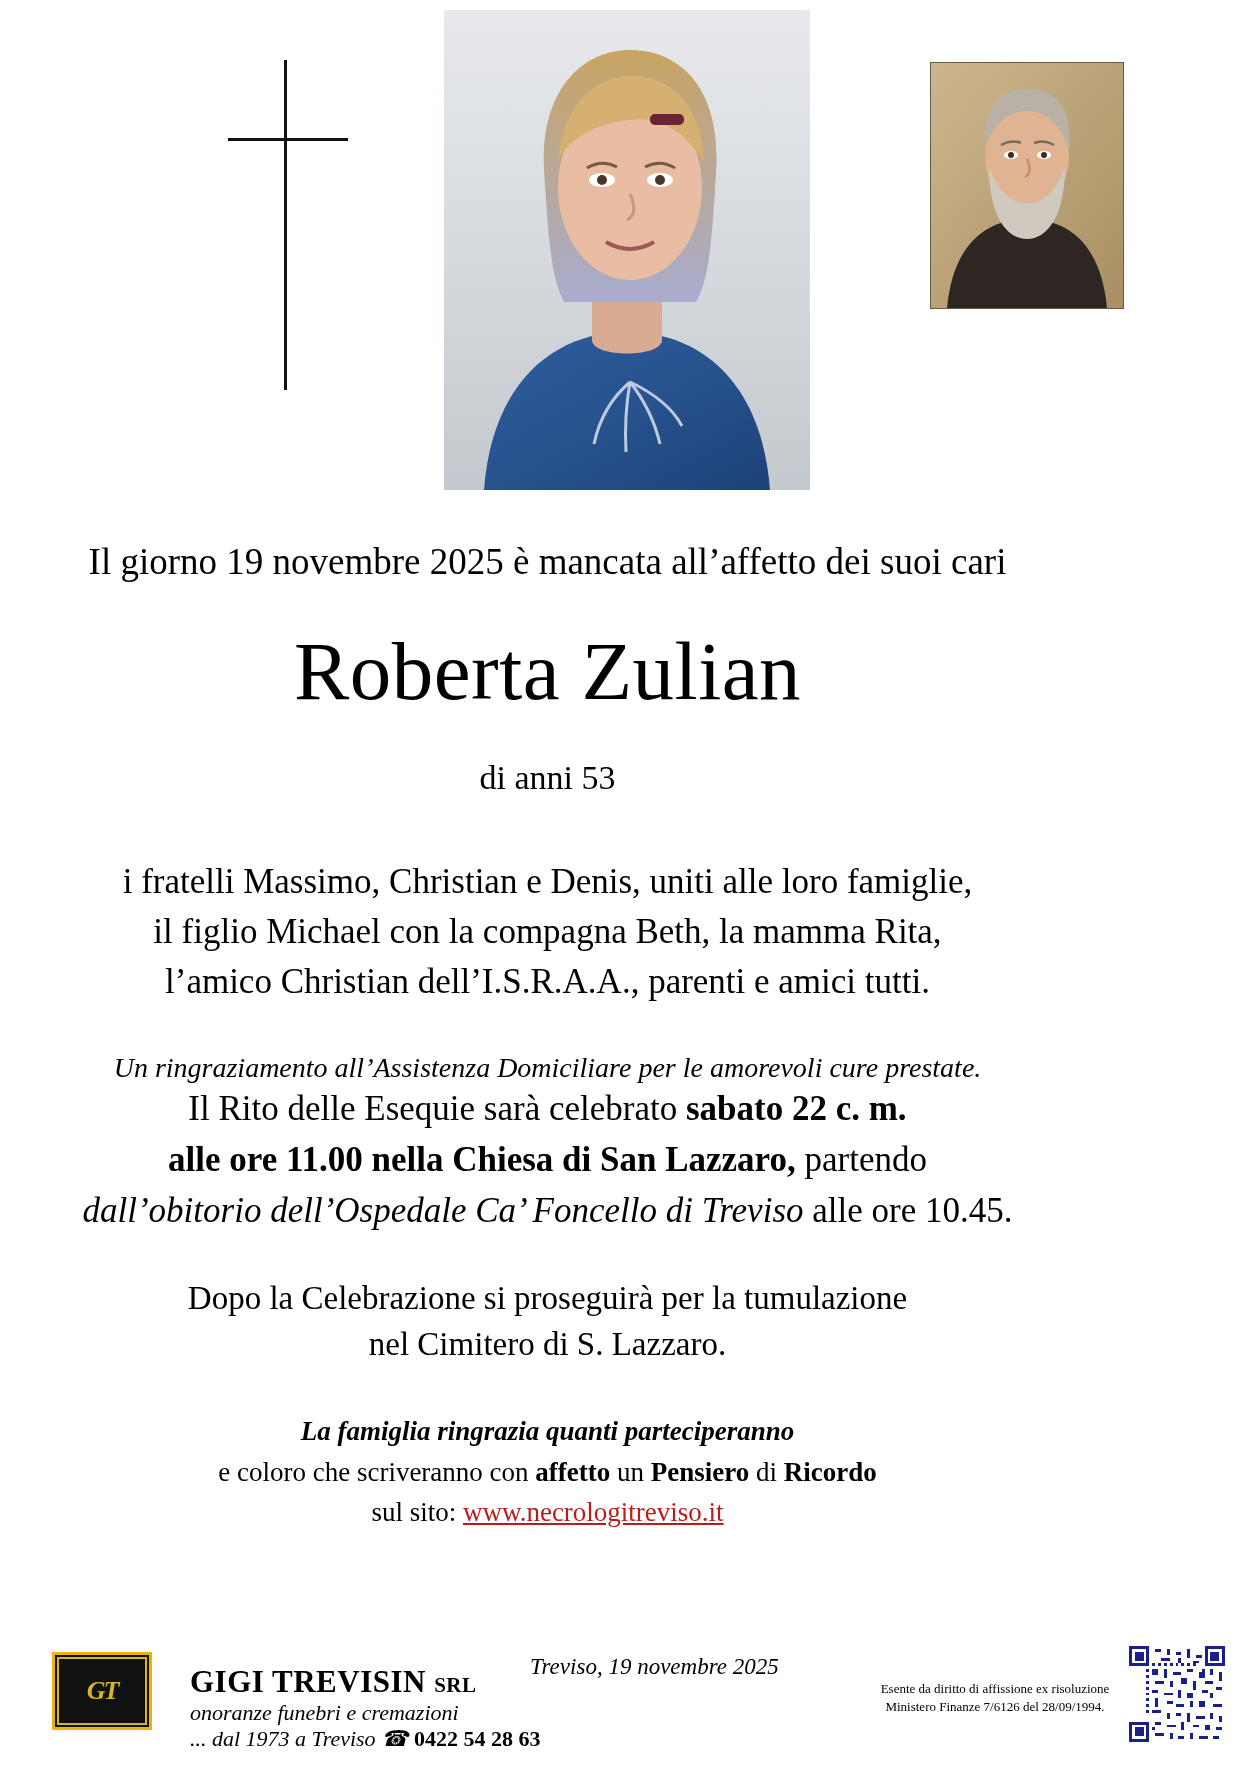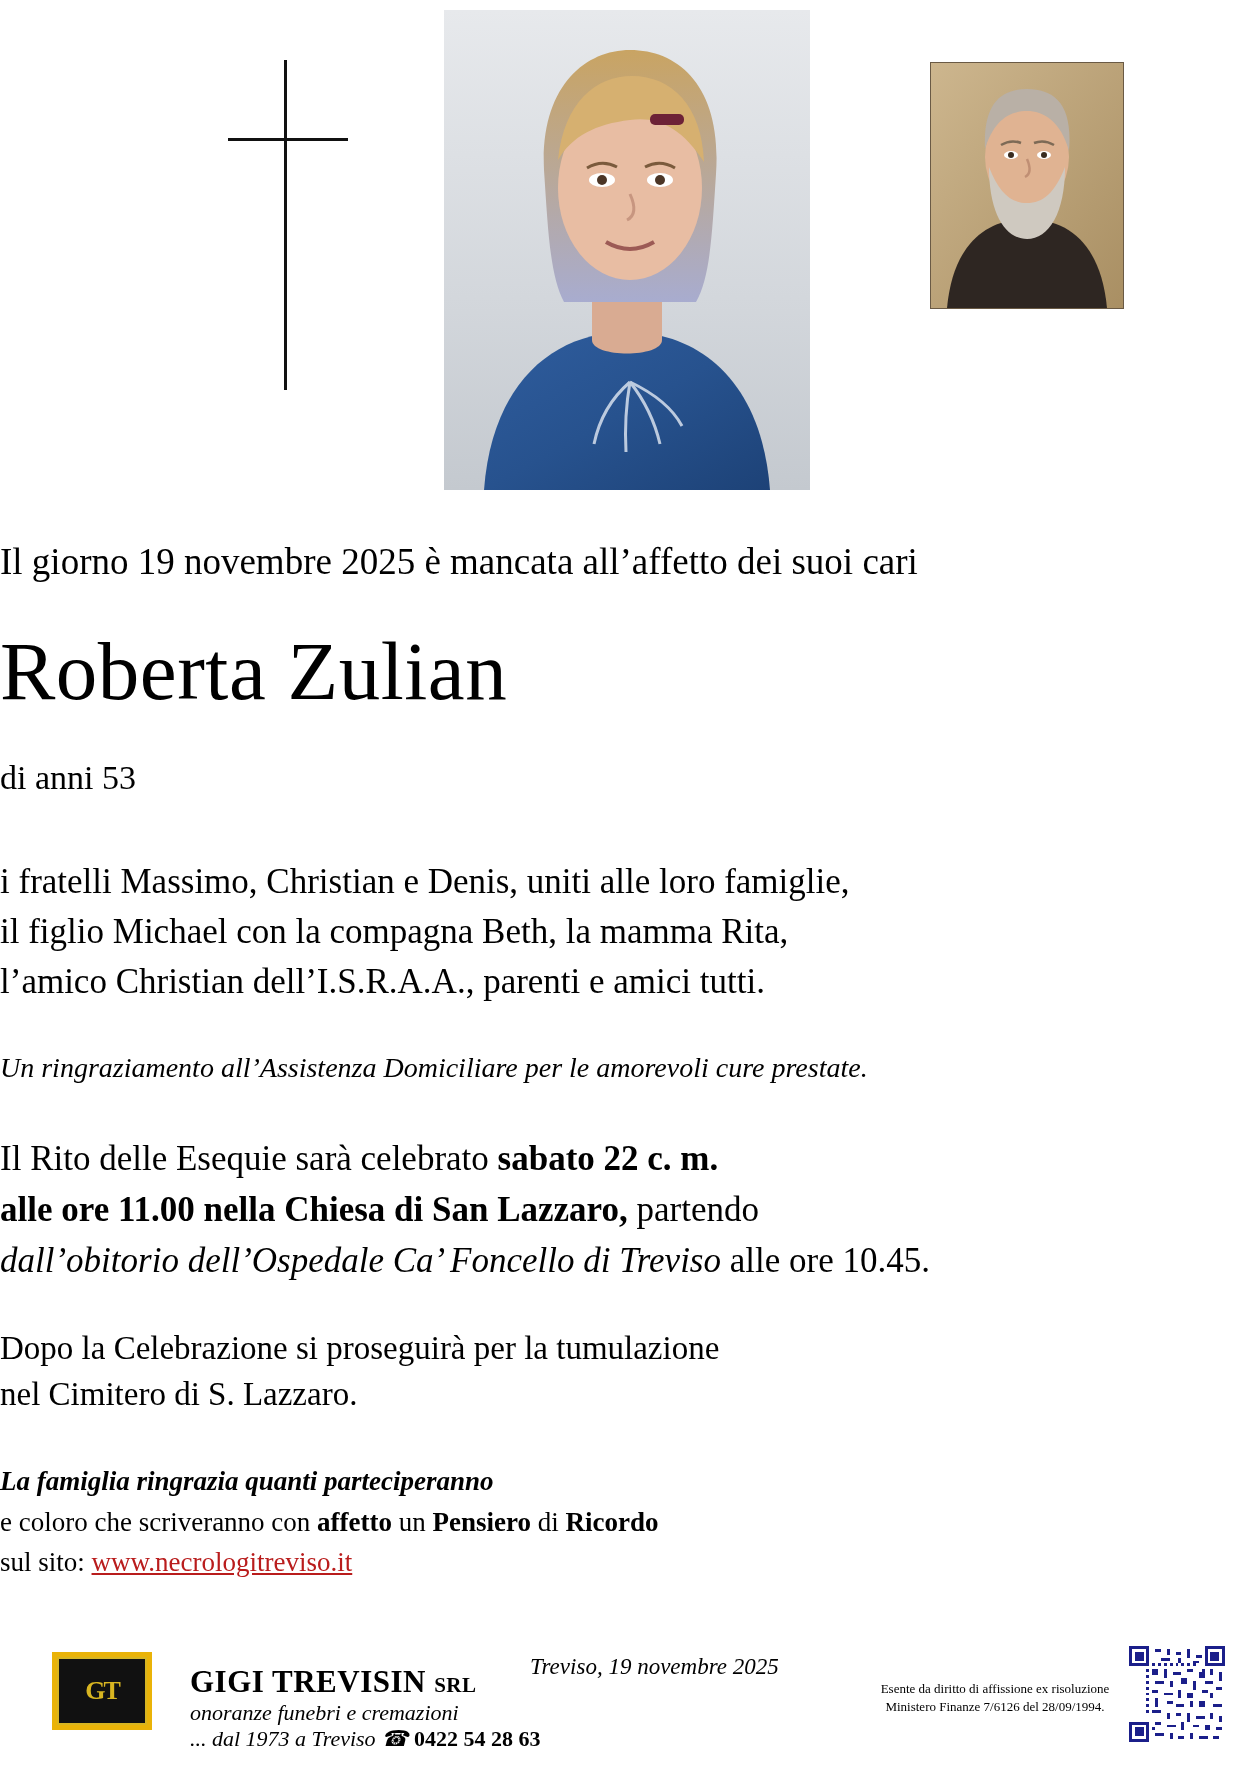--- a/index.html
+++ b/index.html
@@ -68,20 +68,21 @@
     background: #b09a75;
   }
   .saint svg { display: block; }
 
   
   .doc-body {
     position: absolute;
     top: 540px;
     left: 0;
     width: 1095px;
+    text-align: center;
   }
 
   .line-intro {
     font-size: 37px;
     line-height: 1.2;
     margin-bottom: 46px;
   }
 
   .name {
     font-size: 83px;
@@ -97,21 +98,20 @@
 
   .announce {
     font-size: 35px;
     line-height: 1.42;
     margin-bottom: 46px;
   }
 
   .thanks-italic {
     font-style: italic;
     font-size: 28px;
-    margin-bottom: 50px;
   }
 
   .rite {
     font-size: 35px;
     line-height: 1.45;
     margin-bottom: 38px;
   }
   .rite b { font-weight: bold; }
   .rite i { font-style: italic; }
 
@@ -145,25 +145,26 @@
     height: 110px;
   }
 
   .logo-box {
     position: absolute;
     left: 52px;
     top: 8px;
     width: 100px;
     height: 78px;
     background: #111;
-    border: 5px solid #eab308;
+    border: 3px solid #eab308;
     box-sizing: border-box;
     display: flex;
     align-items: center;
     justify-content: center;
+    font-style: italic;
   }
   .logo-inner {
     width: 86px;
     height: 64px;
     border: 2px solid #d8b521;
     display: flex;
     align-items: center;
     justify-content: center;
     color: #d8b521;
     font-size: 26px;

